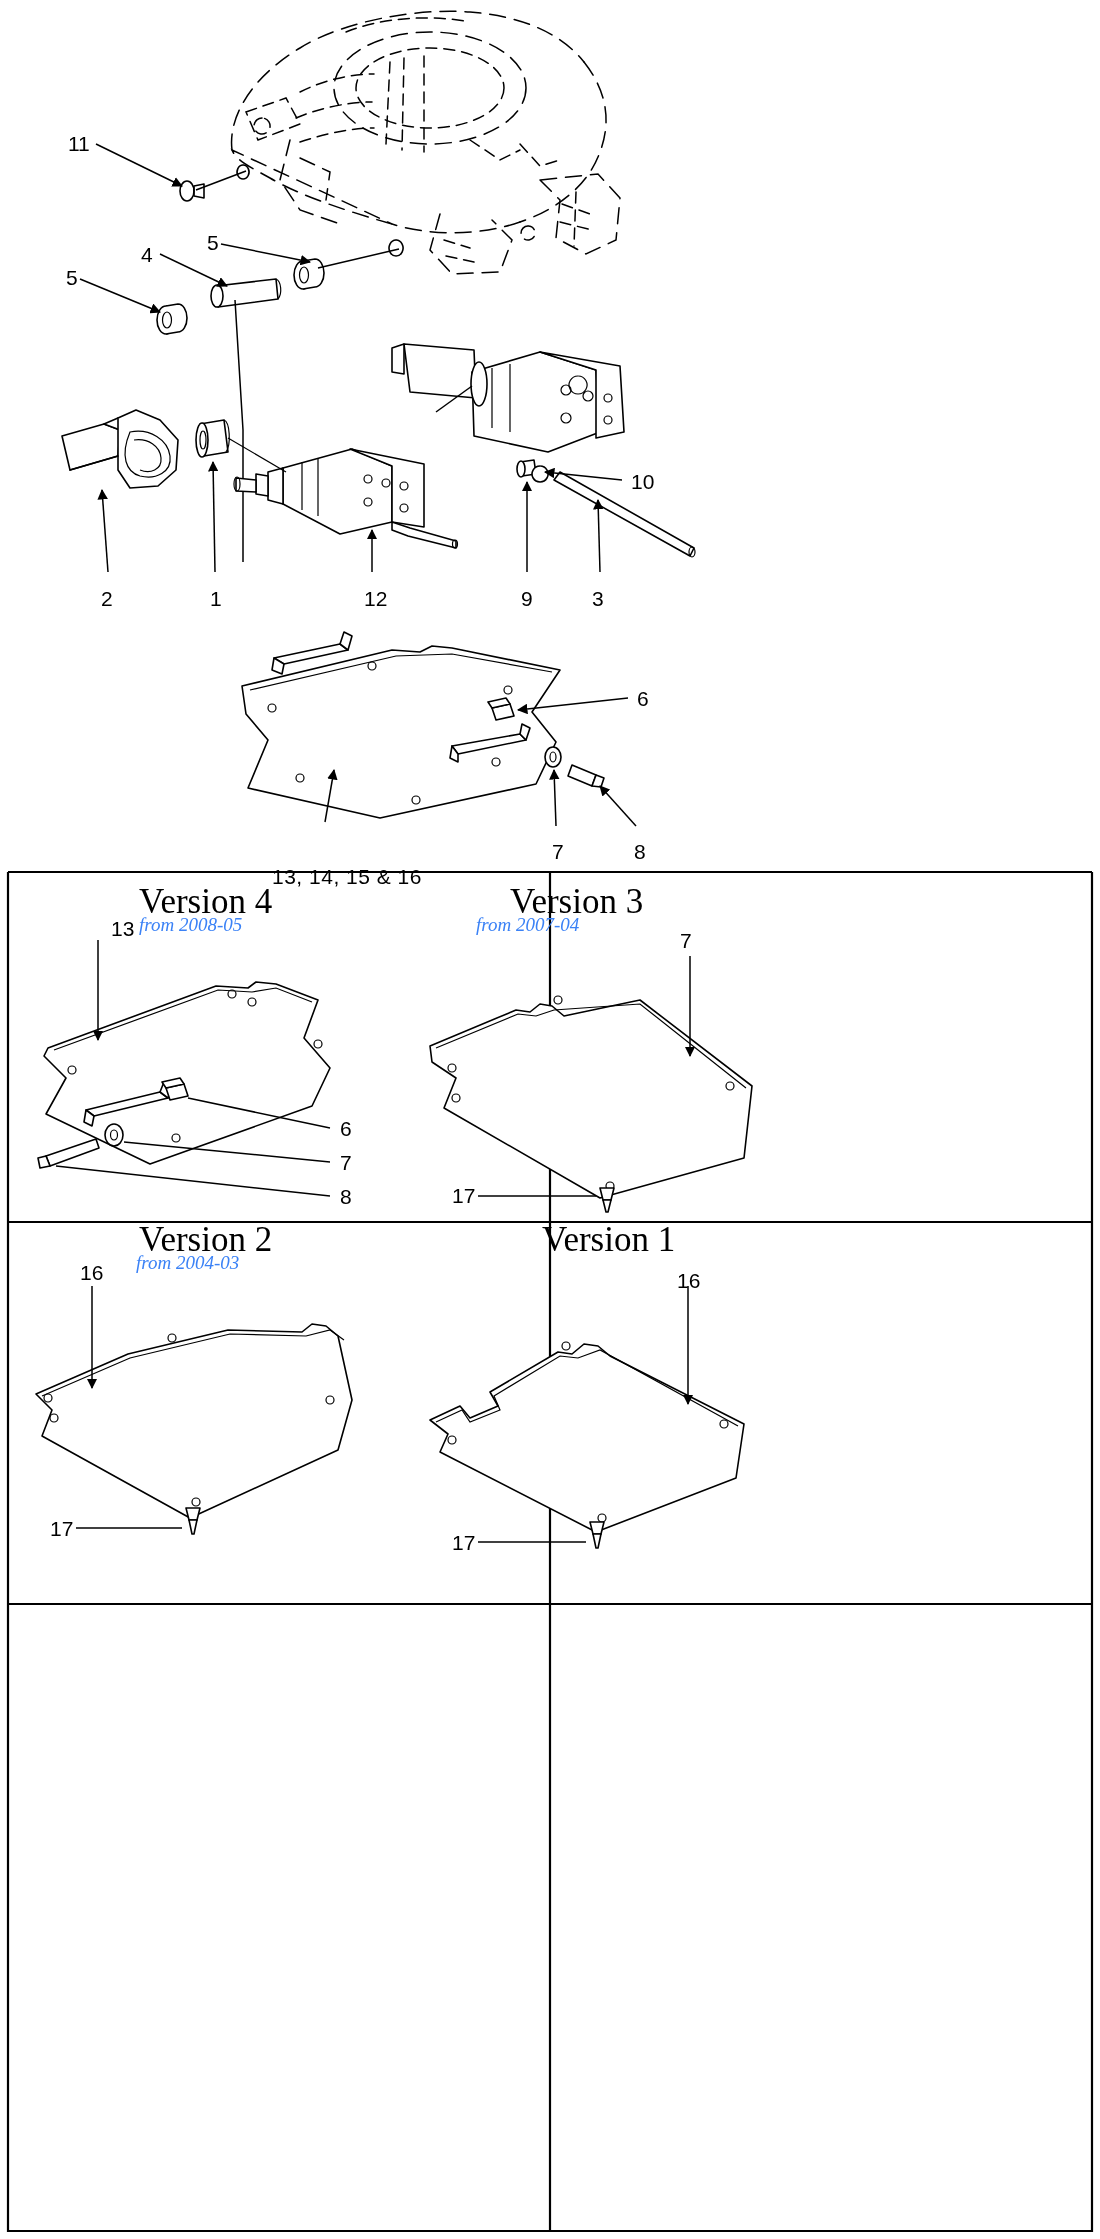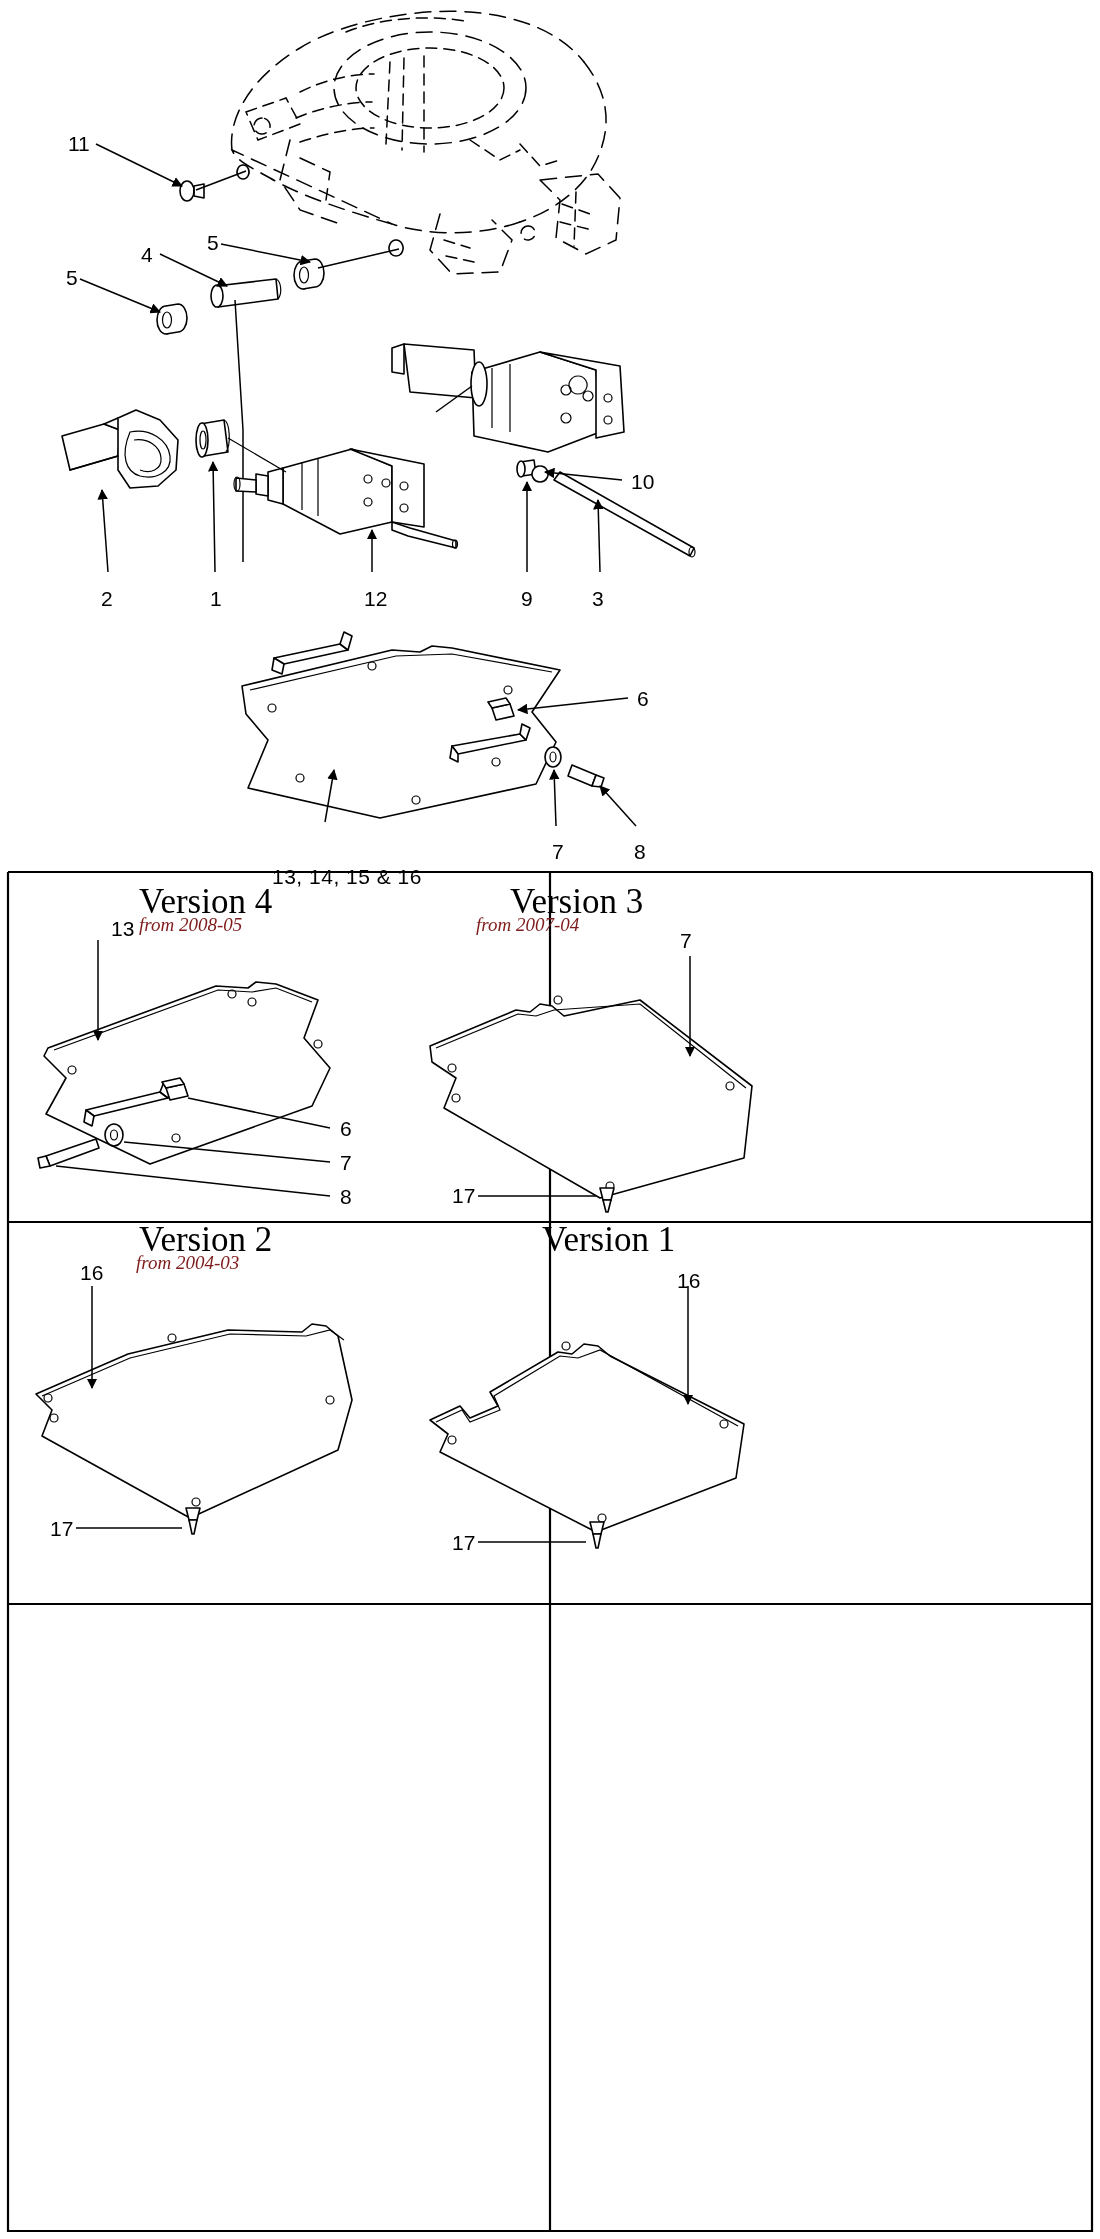--- a/index.html
+++ b/index.html
@@ -42,21 +42,21 @@
     color: #000;
     white-space: nowrap;
     text-align: center;
     line-height: 1;
   }
   .panel-sub {
     position: absolute;
     font-size: 19px;
     font-family: "Liberation Serif", serif;
     font-style: italic;
-    color: #7f1d1d;
+    color: #3b82f6;
     white-space: nowrap;
     text-align: center;
     line-height: 1;
   }
   .grouplabel {
     position: absolute;
     font-size: 21px;
     font-family: "Liberation Sans", sans-serif;
     letter-spacing: 0.5px;
     white-space: nowrap;

